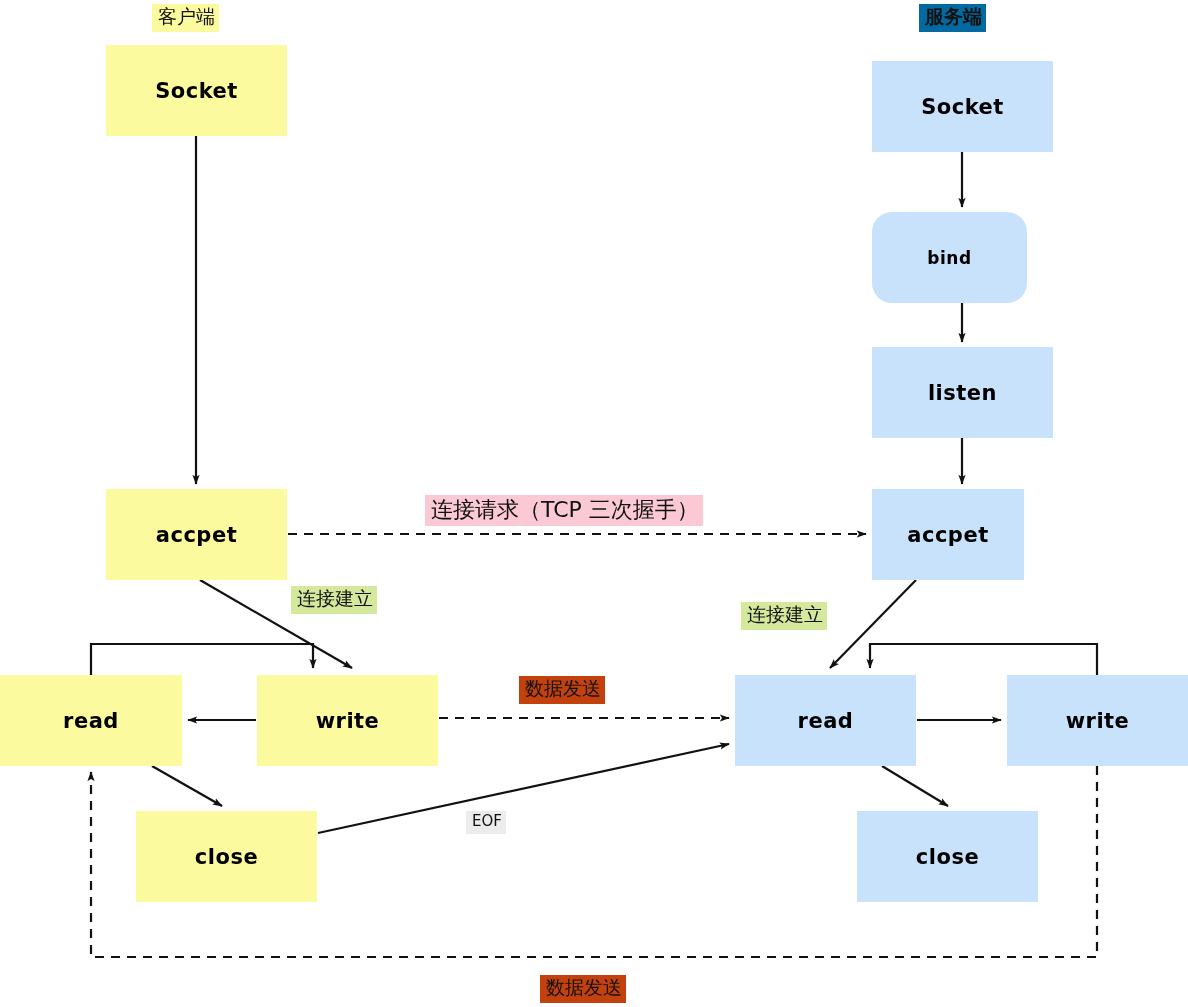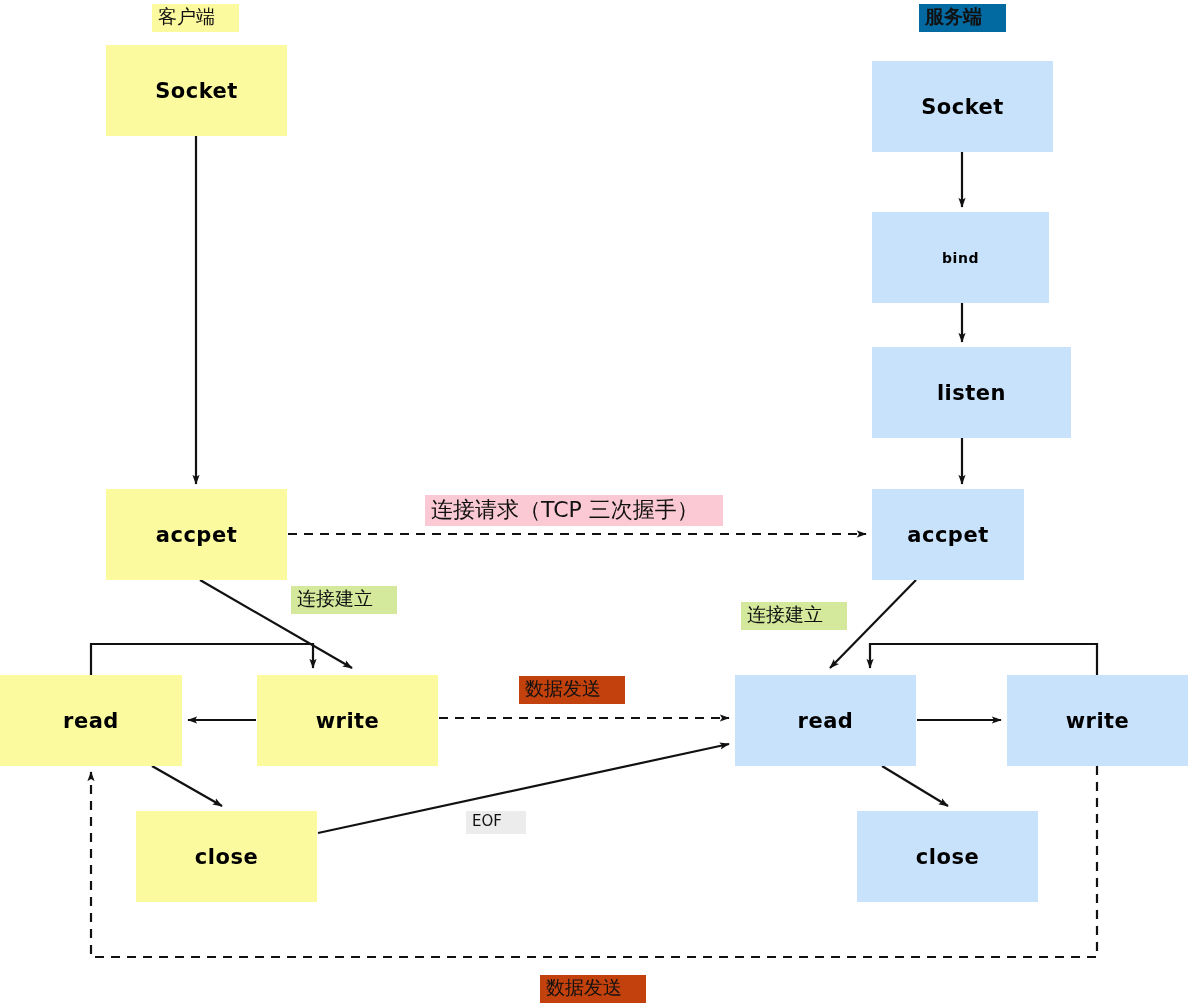--- a/index.html
+++ b/index.html
@@ -36,21 +36,21 @@
     font-weight: bold;
     color: #000000;
     letter-spacing: 0.5px;
   }
   .node.client { background: #fcfa9e; }
   .node.server { background: #c9e2fb; }
 
   .tag {
     position: absolute;
     display: inline-block;
-    padding: 2px 24px 4px 6px;
+    padding: 2px 4px 4px 6px;
     box-sizing: border-box;
     color: #111111;
     white-space: nowrap;
     line-height: 1.15;
   }
   .tag.client-head { background: #fcfa9e; }
   .tag.server-head { background: #0369a1; font-weight: bold; }
   .tag.pink  { background: #fac9d3; }
   .tag.green { background: #d5e99d; }
   .tag.orange{ background: #c2410c; }
@@ -123,23 +123,23 @@
   <div class="node client" style="left:106px; top:489px; width:181px; height:91px; font-size:21px;">accpet</div>
 
   <div class="node client" style="left:0px; top:675px; width:182px; height:91px; font-size:21px;">read</div>
 
   <div class="node client" style="left:257px; top:675px; width:181px; height:91px; font-size:21px;">write</div>
 
   <div class="node client" style="left:136px; top:811px; width:181px; height:91px; font-size:21px;">close</div>
 
   <div class="node server" style="left:872px; top:61px; width:181px; height:91px; font-size:21px;">Socket</div>
 
-  <div class="node server" style="left:872px; top:212px; width:177px; height:91px; font-size:14px;">bind</div>
+  <div class="node server" style="left:872px; top:212px; width:155px; height:91px; font-size:17px;border-radius:20px;">bind</div>
 
-  <div class="node server" style="left:872px; top:347px; width:199px; height:91px; font-size:21px;">listen</div>
+  <div class="node server" style="left:872px; top:347px; width:181px; height:91px; font-size:21px;">listen</div>
 
   <div class="node server" style="left:872px; top:489px; width:152px; height:91px; font-size:21px;">accpet</div>
 
   <div class="node server" style="left:735px; top:675px; width:181px; height:91px; font-size:21px;">read</div>
 
   <div class="node server" style="left:1007px; top:675px; width:181px; height:91px; font-size:21px;">write</div>
 
   <div class="node server" style="left:857px; top:811px; width:181px; height:91px; font-size:21px;">close</div>
 
   <div class="tag pink" style="left:425px; top:495px; font-size:22px;">连接请求（TCP 三次握手）</div>

